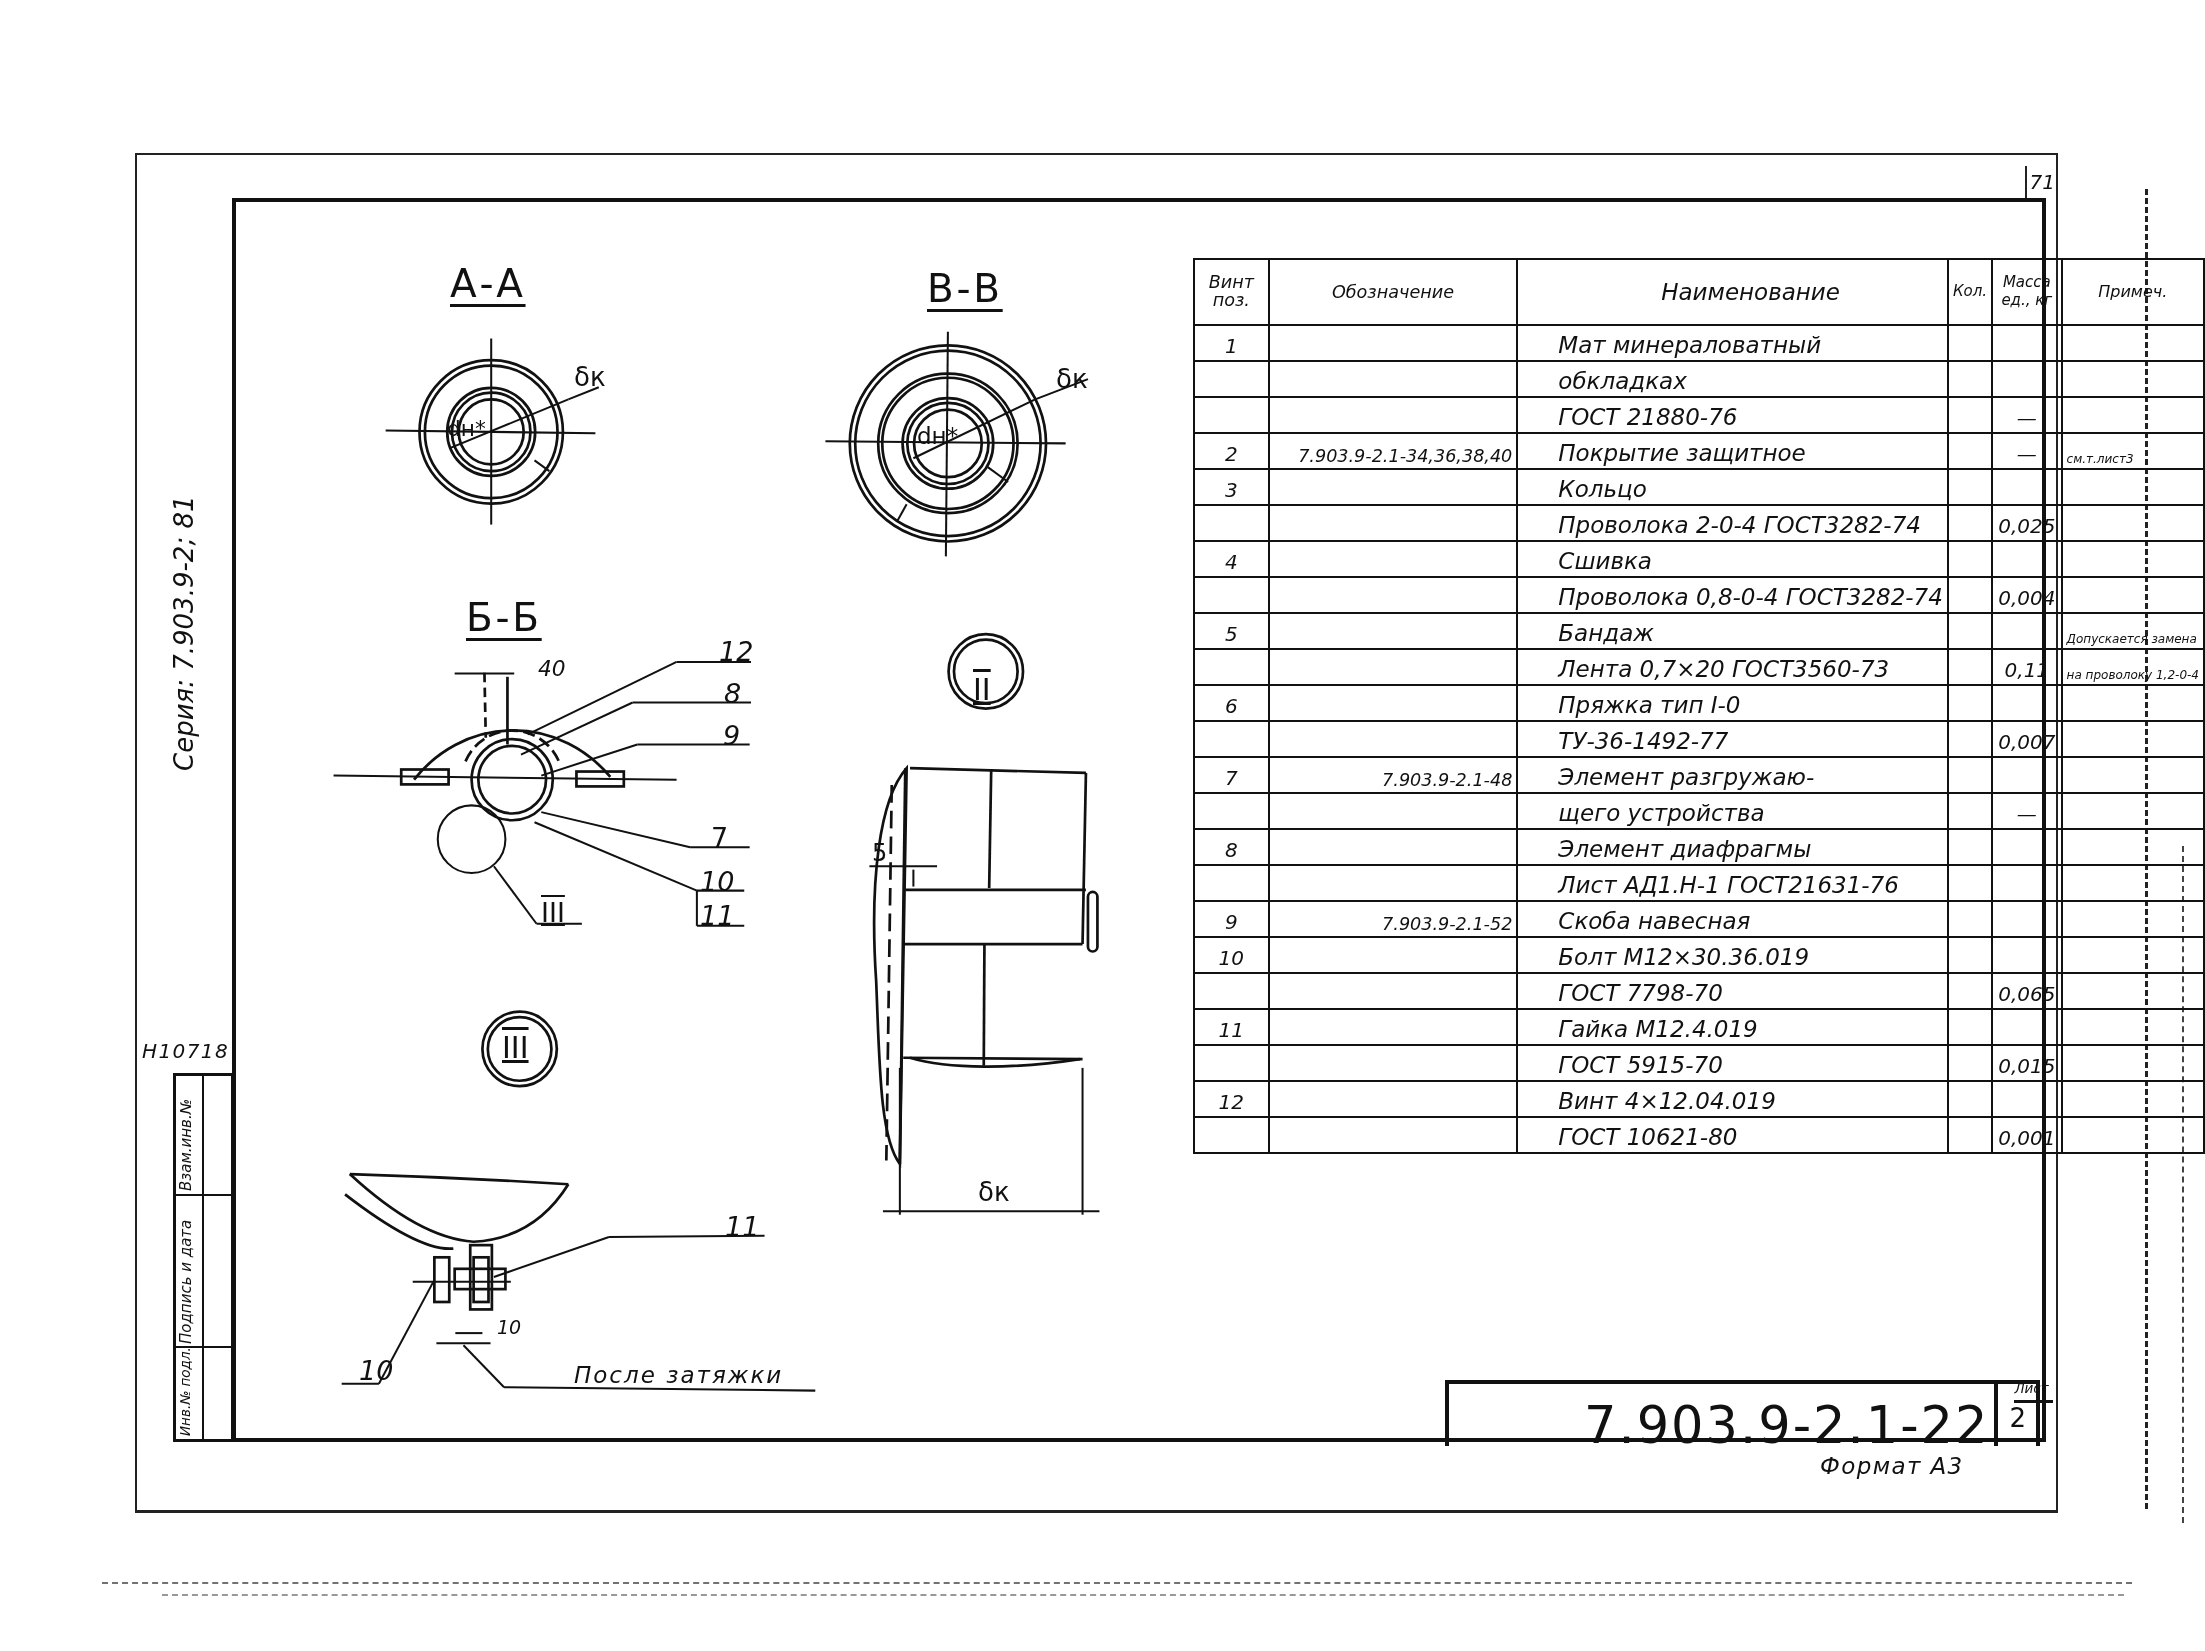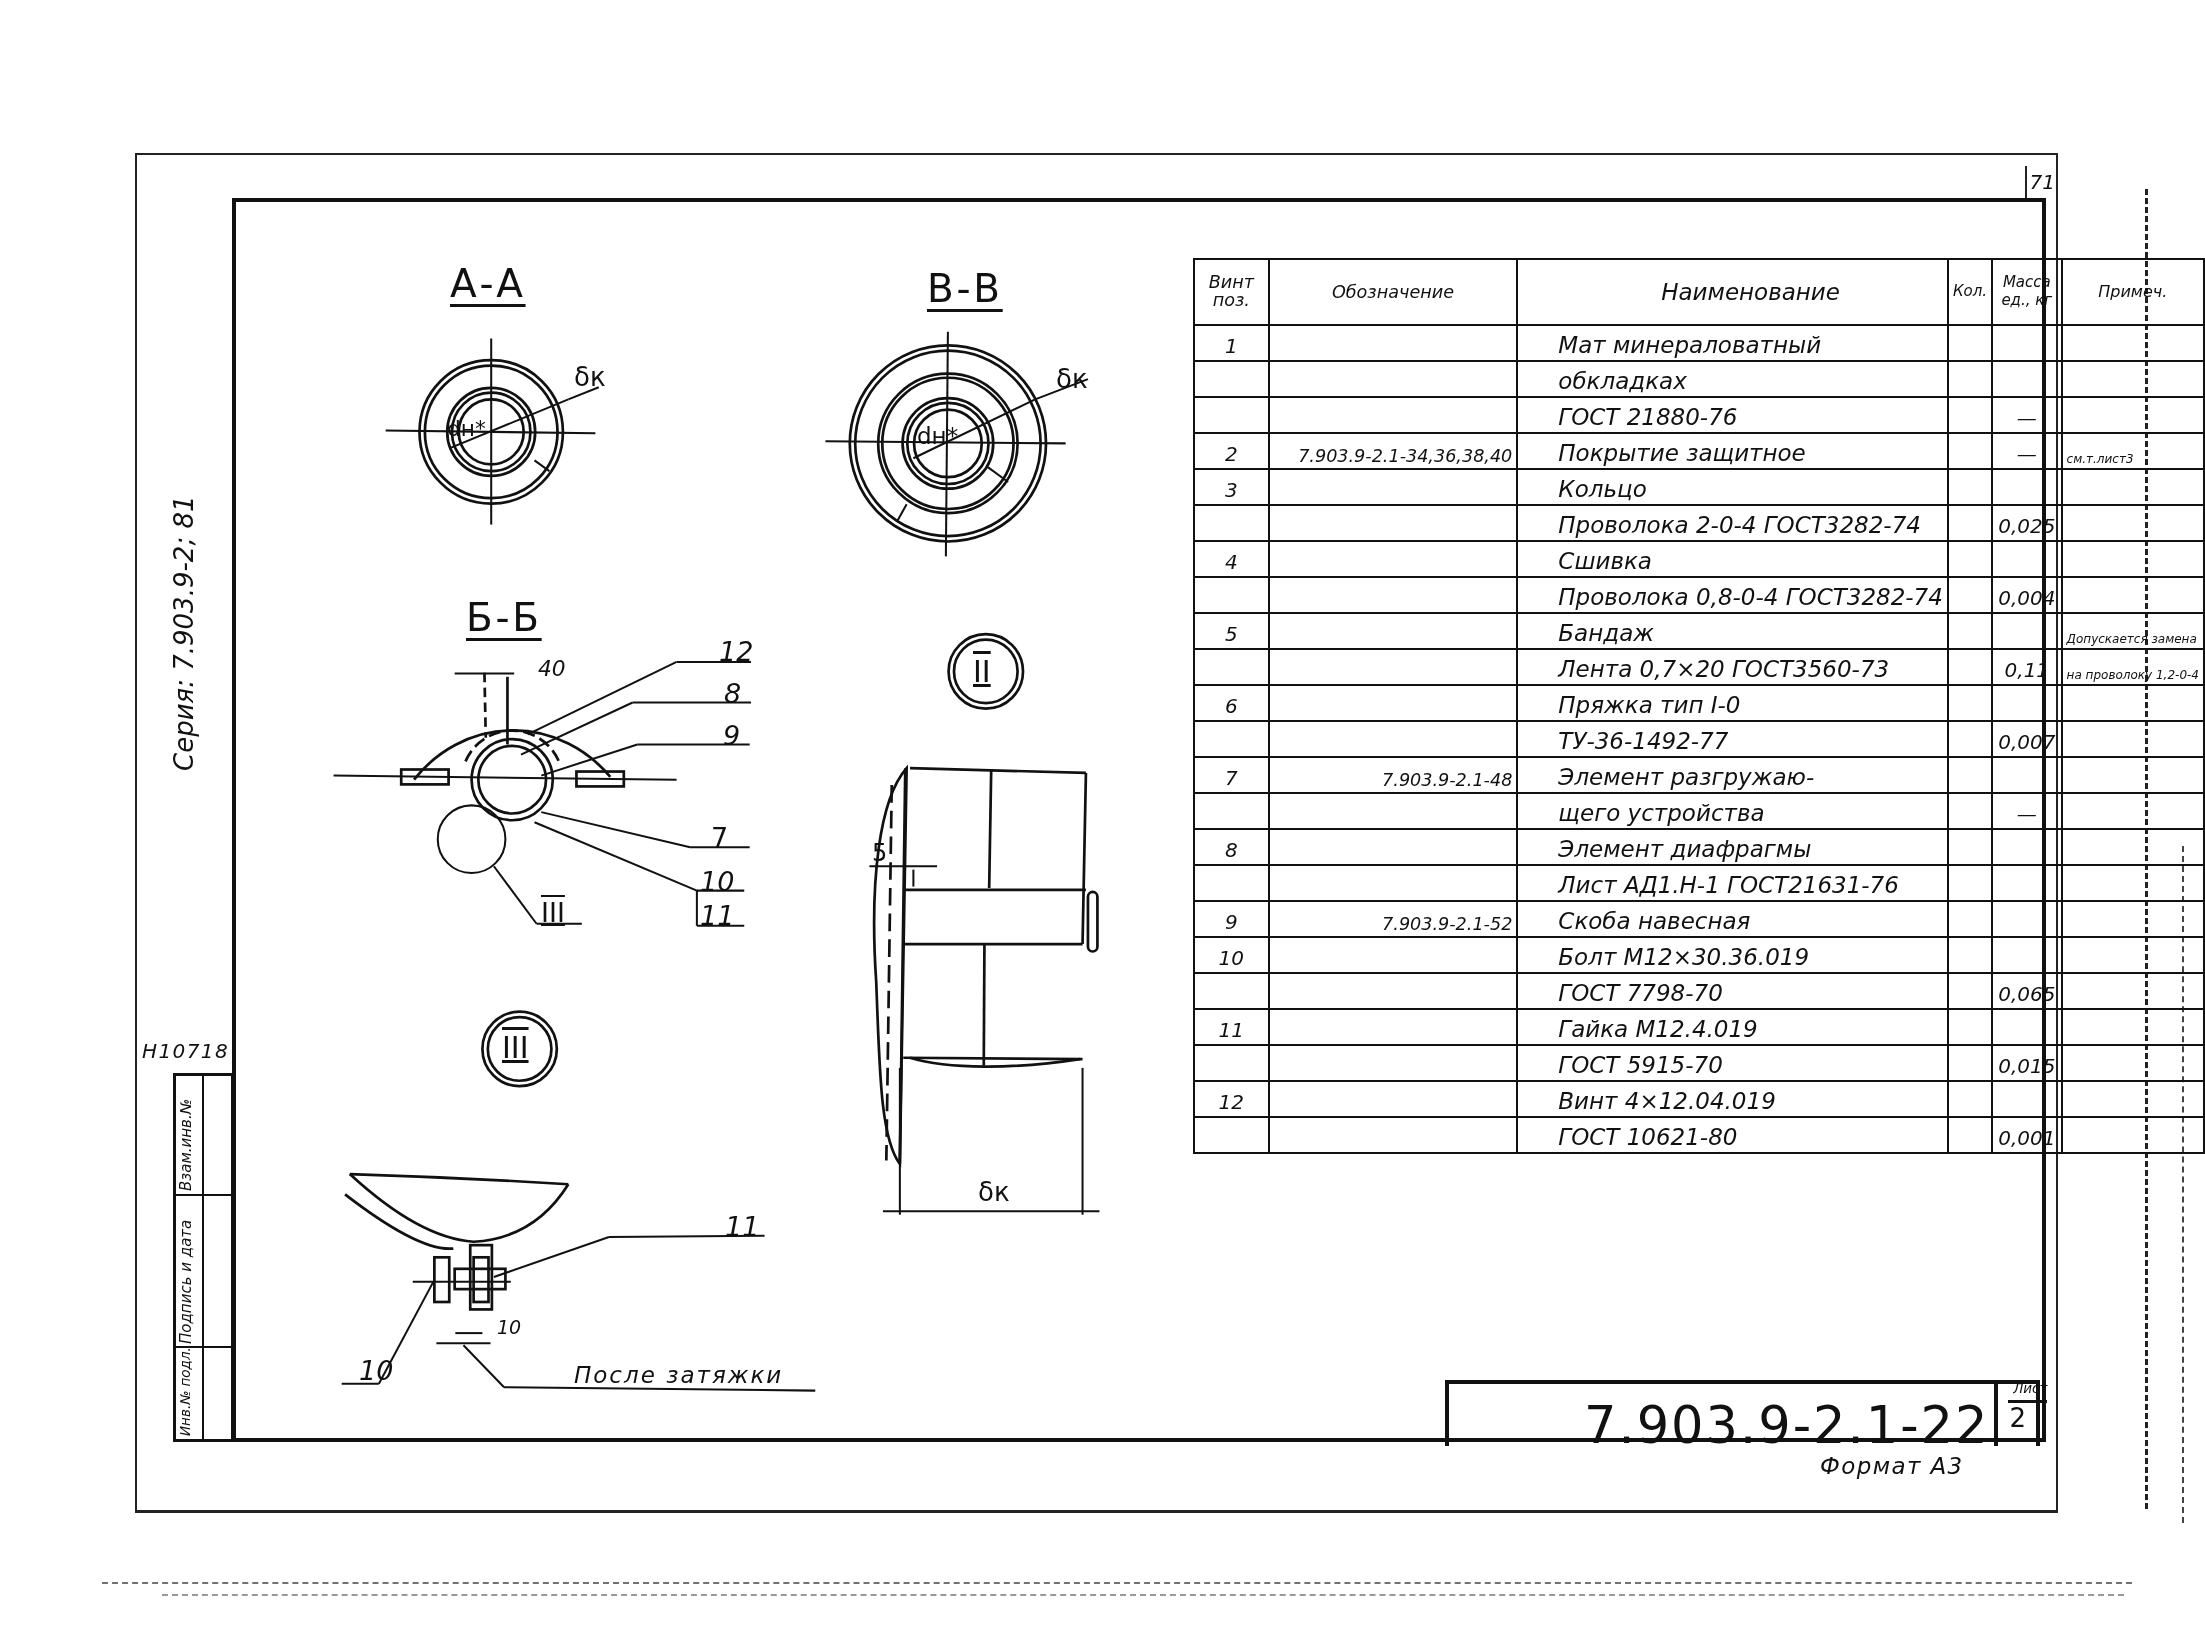--- a/index.html
+++ b/index.html
@@ -40,21 +40,21 @@
   .spec .c-note{width:93px;font-size:12px;line-height:13.5px;}
   .spec tbody td{vertical-align:bottom;padding-bottom:2px;}
   .spec thead th.small{font-size:17.6px;line-height:17.6px;}
   .spec .right{text-align:right;}
 
   
   .title-block{position:absolute;left:1445px;top:1380px;width:595px;height:66px;
        border:4px solid #111;border-bottom:none;box-sizing:border-box;}
   .title-code{position:absolute;left:135px;top:4px;font-size:51px;letter-spacing:2px;margin-top:8px;}
   .sheet-box{position:absolute;right:-1.4px;top:-4px;width:43px;height:66px;border-left:4px solid #111;box-sizing:border-box;}
-  .sheet-lbl{position:absolute;left:10px;top:0;width:100%;height:20px;font-size:13.5px;font-style:italic;text-align:right;
+  .sheet-lbl{position:absolute;left:16px;top:0;width:100%;height:20px;font-size:13.5px;font-style:italic;text-align:left;
        border-bottom:3.4px solid #111;}
   .sheet-num{position:absolute;left:0;top:23px;width:100%;text-align:center;font-size:26px;}
   .format{position:absolute;left:1820px;top:1453px;font-size:23px;font-style:italic;letter-spacing:1.4px;}
 
   
   .sec-title{position:absolute;font-size:39px;text-decoration:underline;text-underline-offset:6.8px;letter-spacing:2.7px;}
   .callout{position:absolute;font-size:27px;font-style:italic;}
   .svgwrap{position:absolute;left:0;top:0;width:2205px;height:1652px;pointer-events:none;}
 </style>
 </head>
@@ -205,21 +205,21 @@
 <div class="sec-title" style="left:466px;top:595px;">Б-Б</div>
 <div class="callout" style="left:538px;top:656px;font-size:21.7px;">40</div>
 <div class="callout" style="left:719px;top:636px;">12</div>
 <div class="callout" style="left:724px;top:678px;">8</div>
 <div class="callout" style="left:723px;top:720px;">9</div>
 <div class="callout" style="left:711px;top:822px;font-style:normal;">7</div>
 <div class="callout" style="left:700px;top:866px;">10</div>
 <div class="callout" style="left:700px;top:900px;">11</div>
 <div class="callout" style="left:541px;top:897px;font-style:normal;text-decoration:underline overline;">III</div>
 
-<div class="callout" style="left:973px;top:654px;font-style:normal;font-size:30px;text-decoration:underline overline;">II</div>
+<div class="callout" style="left:973px;top:672px;font-style:normal;font-size:30px;text-decoration:underline overline;">II</div>
 <div class="callout" style="left:872px;top:839px;font-style:normal;font-size:24px;">5</div>
 <div class="callout" style="left:978px;top:1177px;font-style:normal;font-size:26px;">δк</div>
 
 <div class="callout" style="left:502px;top:1030px;font-style:normal;font-size:30px;text-decoration:underline overline;">III</div>
 <div class="callout" style="left:725px;top:1211px;">11</div>
 <div class="callout" style="left:359px;top:1355px;">10</div>
 <div class="callout" style="left:497px;top:1316px;font-size:19px;">10</div>
 <div class="callout" style="left:574px;top:1362px;font-size:23px;letter-spacing:2px;">После затяжки</div>
 
 <table class="spec">

